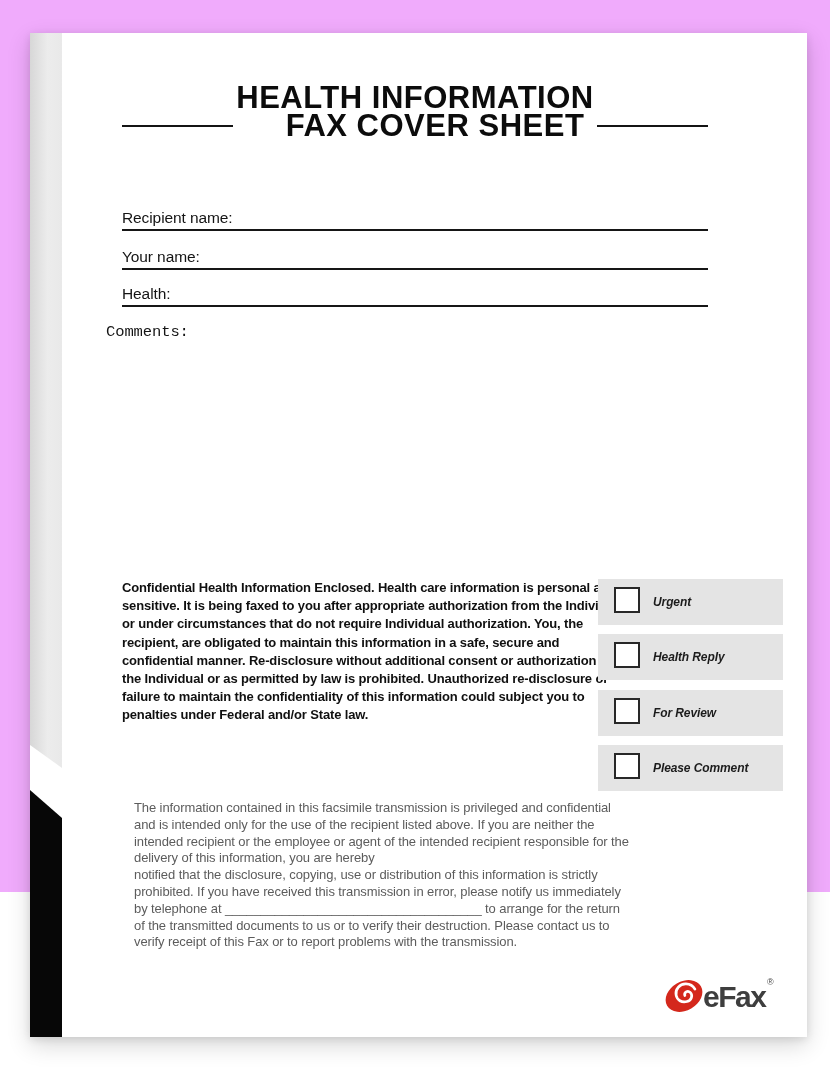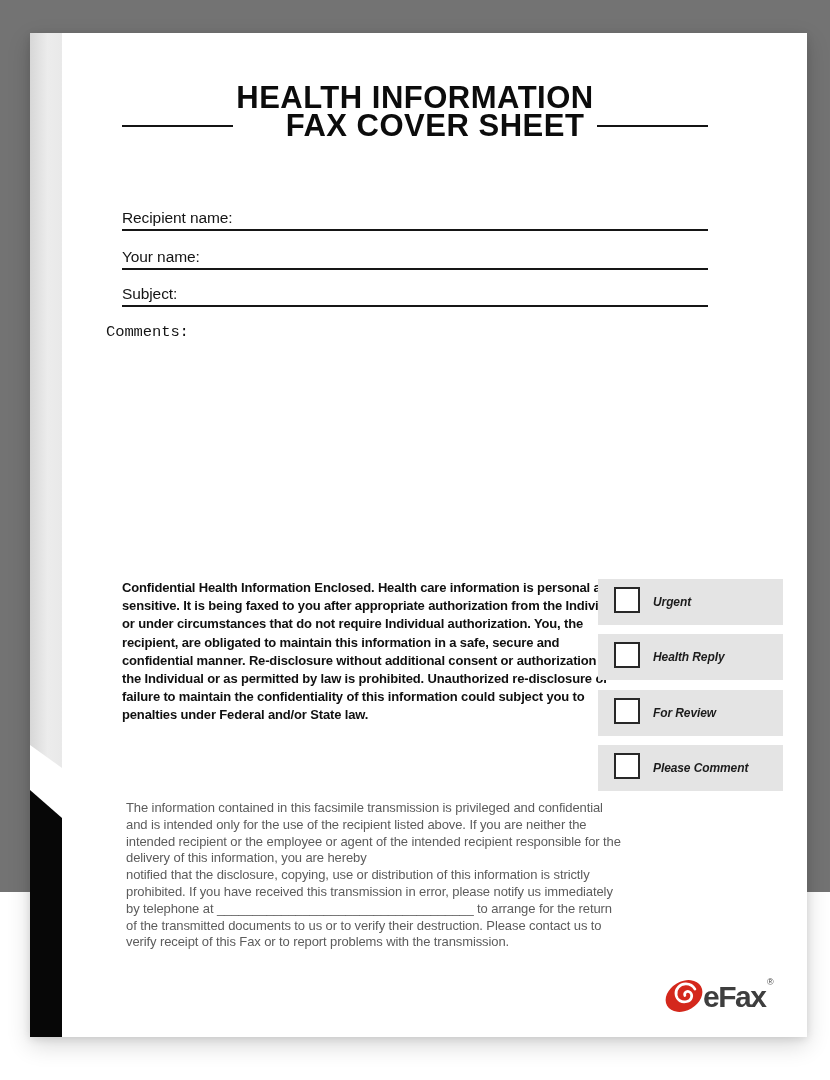--- a/index.html
+++ b/index.html
@@ -5,21 +5,21 @@
   * { margin: 0; padding: 0; box-sizing: border-box; }
   html, body { background: #ffffff; }
   body {
     width: 830px; height: 1080px;
     font-family: "Liberation Sans", sans-serif;
     overflow: hidden;
   }
   .canvas {
     position: relative;
     width: 830px; height: 892px;
-    background: #737373;
+    background: #f0abfc;
   }
   .page {
     position: absolute;
     left: 30px; top: 33px;
     width: 777px; height: 1004px;
     background: #ffffff;
     box-shadow: 0 8px 22px rgba(0,0,0,0.16), 0 2px 8px rgba(0,0,0,0.10);
   }
   
   .strip-gray {
@@ -67,21 +67,21 @@
     width: 586px; height: 224px;
   }
   
   .notice-bold {
     position: absolute; left: 92px; top: 546px;
     width: 508px;
     font-size: 13px; font-weight: bold; line-height: 18.2px;
     letter-spacing: -0.15px; color: #101010;
   }
   .disclaimer {
-    position: absolute; left: 96px; top: 719px;
+    position: absolute; left: 104px; top: 719px;
     width: 497px;
     font-size: 13px; line-height: 16.8px;
     letter-spacing: -0.1px; color: #5c5c5c;
     white-space: pre-line;
     margin-top: 48px;
   }
   
   .cb-row {
     position: absolute; left: 568px;
     width: 185px; height: 46px;
@@ -120,21 +120,21 @@
       </div>
     </div>
 
     <div class="field" style="top:174px">
       <span class="field-label">Recipient name:</span>
     </div>
     <div class="field" style="top:213px">
       <span class="field-label">Your name:</span>
     </div>
     <div class="field" style="top:250px">
-      <span class="field-label">Subject:</span>
+      <span class="field-label">Health:</span>
     </div>
 
     <div class="comments-label-row">
       <span class="field-label">Comments:</span>
     </div>
     <div class="comments-area"></div>
 
     <div class="notice-bold">Confidential Health Information Enclosed. Health care information is personal and sensitive. It is being faxed to you after appropriate authorization from the Individual or under circumstances that do not require Individual authorization. You, the recipient, are obligated to maintain this information in a safe, secure and confidential manner. Re-disclosure without additional consent or authorization of the Individual or as permitted by law is prohibited. Unauthorized re-disclosure or failure to maintain the confidentiality of this information could subject you to penalties under Federal and/or State law.</div>
 
     <div class="disclaimer">The information contained in this facsimile transmission is privileged and confidential and is intended only for the use of the recipient listed above. If you are neither the intended recipient or the employee or agent of the intended recipient responsible for the delivery of this information, you are hereby

